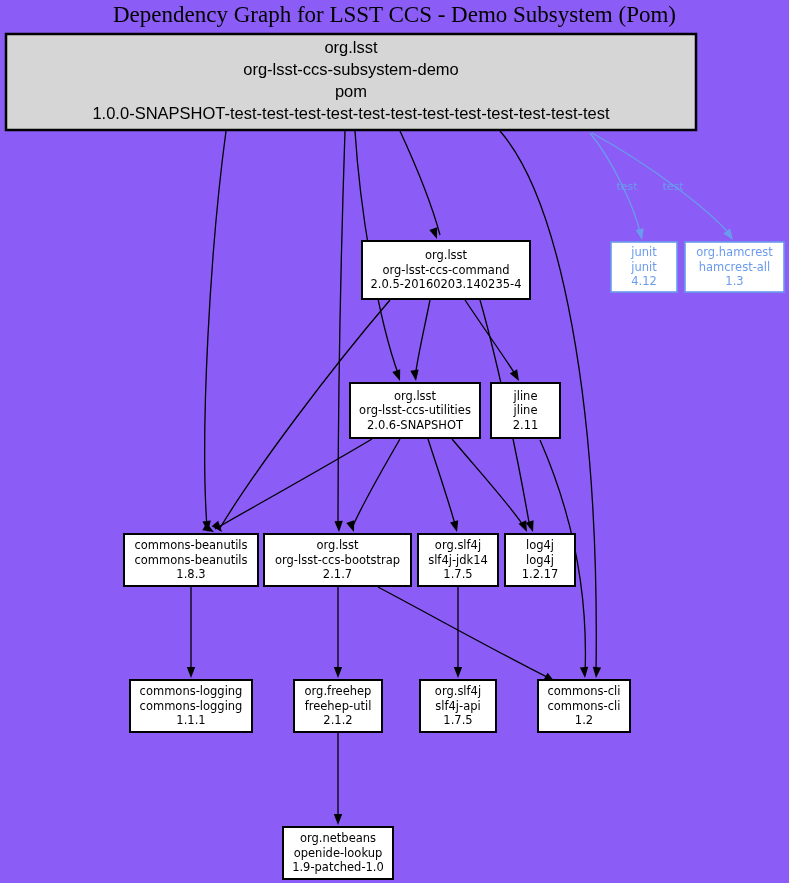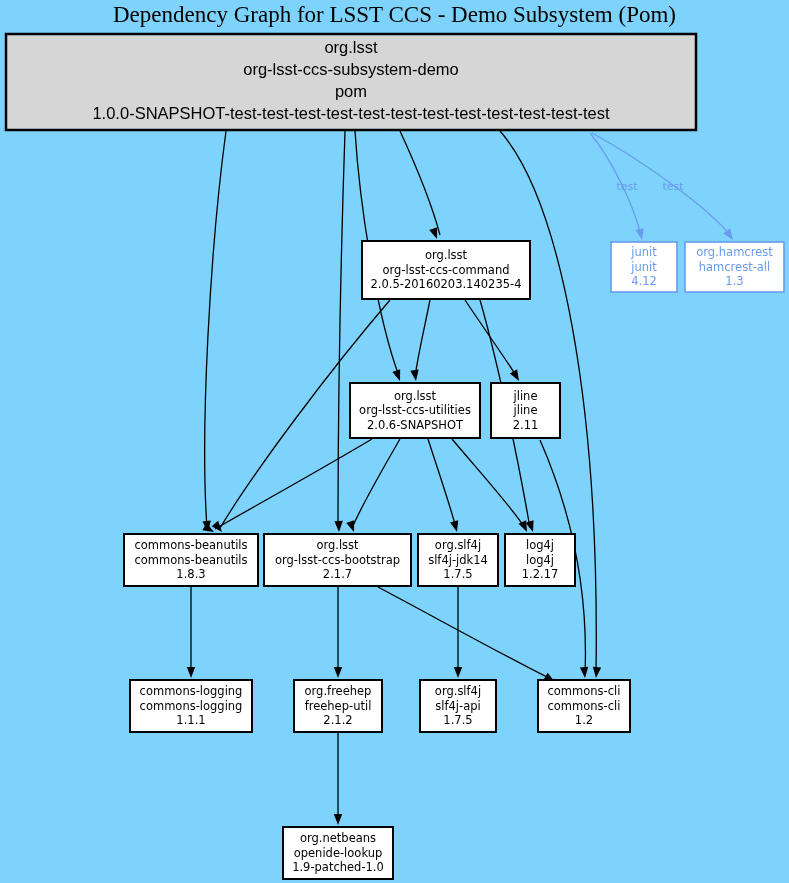--- a/index.html
+++ b/index.html
@@ -4,21 +4,21 @@
 <style>
   html, body {
     margin: 0;
     padding: 0;
     background: #ffffff;
   }
   #page {
     position: relative;
     width: 789px;
     height: 883px;
-    background: #7dd3fc;
+    background: #8b5cf6;
     overflow: hidden;
     font-family: "DejaVu Sans", sans-serif;
   }
   #graph-title {
     position: absolute;
     left: 0;
     top: 2px;
     width: 789px;
     text-align: center;
     font-family: "Liberation Serif", serif;

